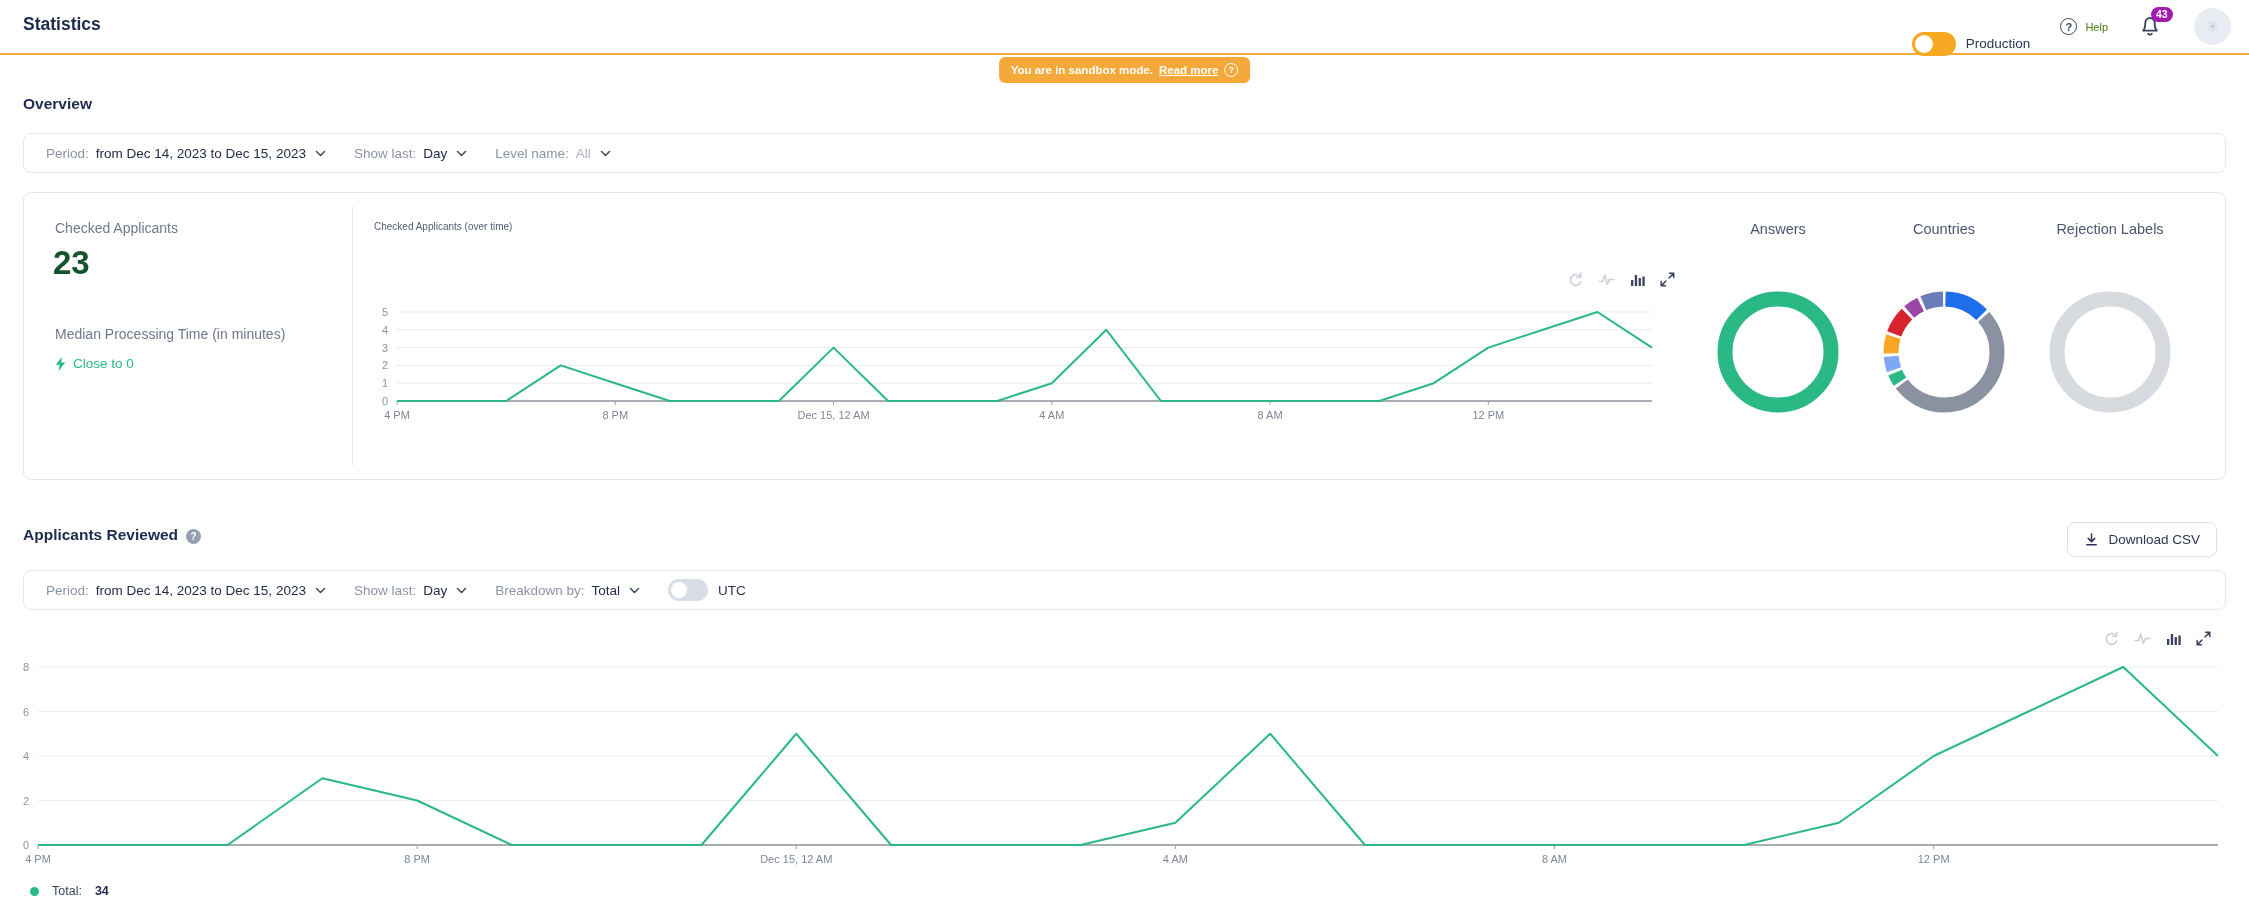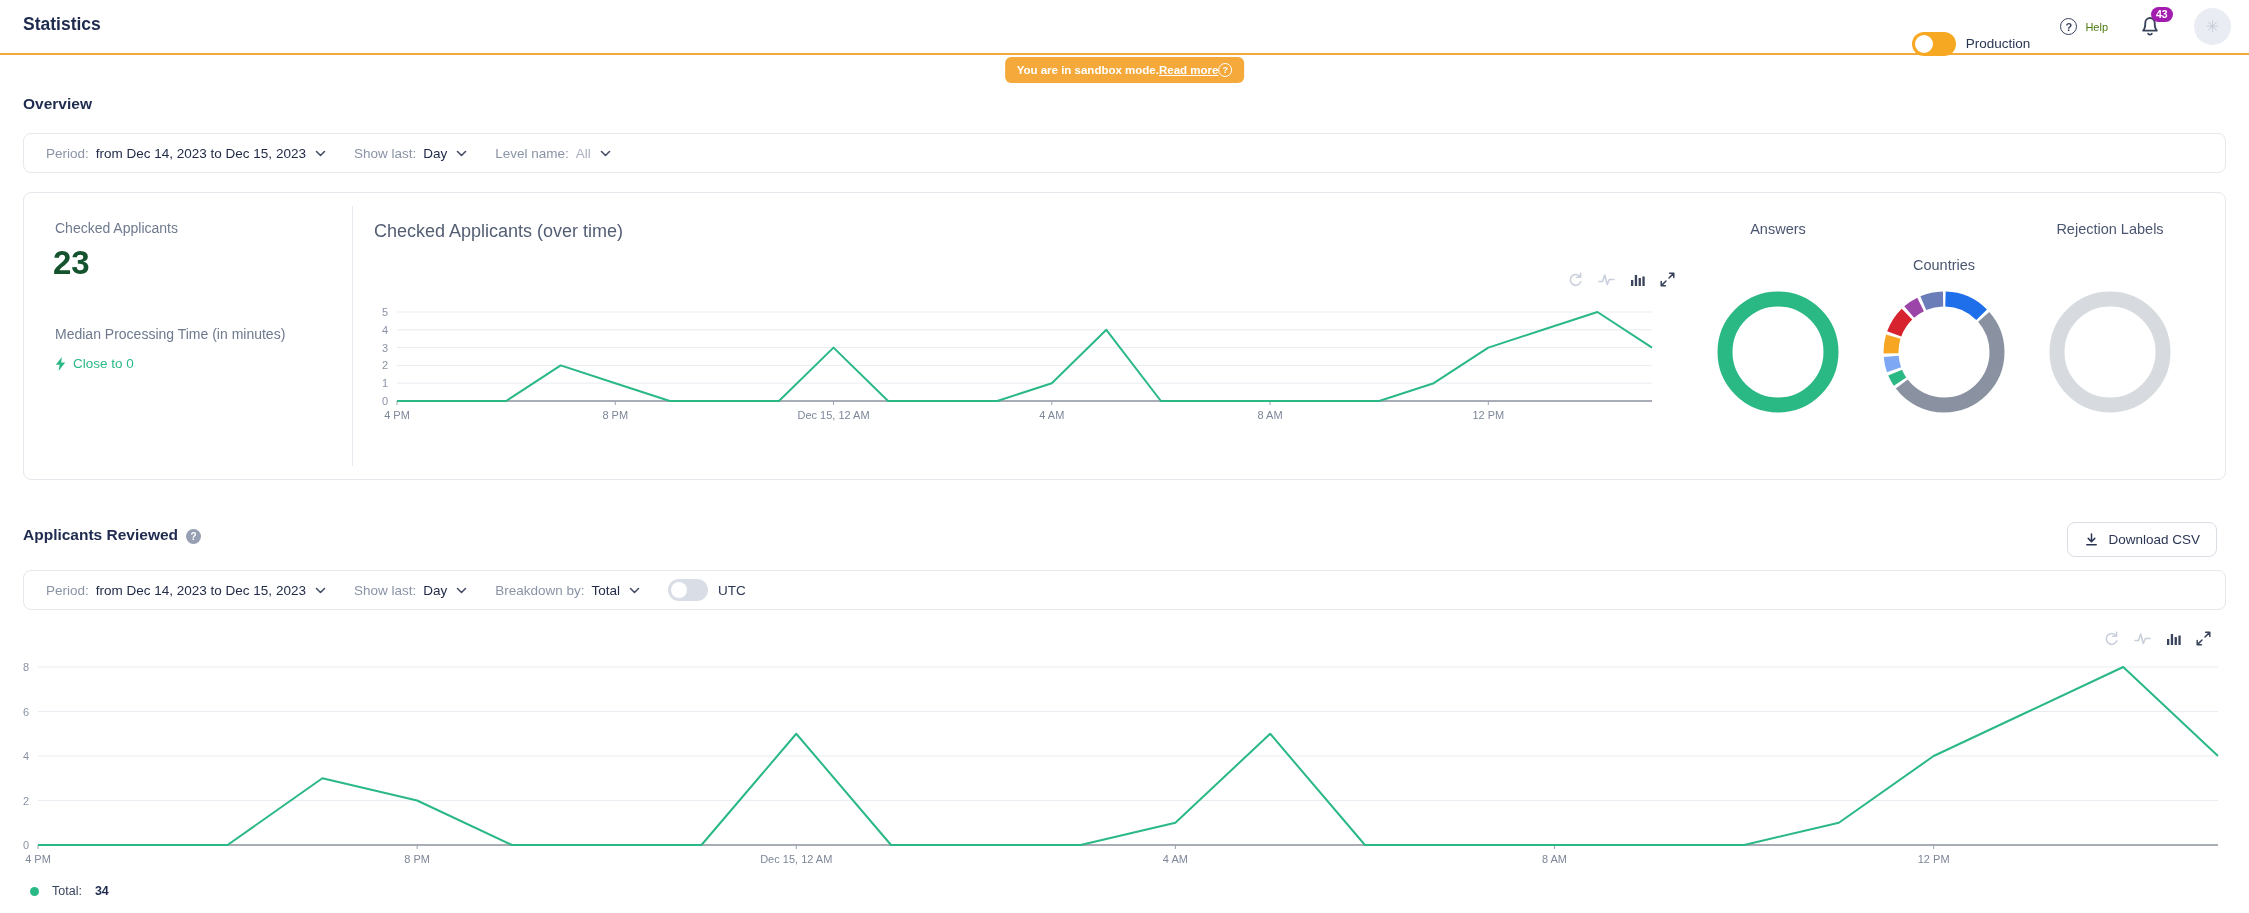--- a/index.html
+++ b/index.html
@@ -24,21 +24,21 @@
               font-size:11px; font-weight:bold; display:flex; align-items:center; justify-content:center; }
   .help-label { font-size:11px; color:#4d7c0f; }
   .bell-wrap { position:relative; width:26px; height:26px; cursor:pointer; }
   .badge { position:absolute; top:-7px; left:13px; background:#a21caf; color:#fff; font-size:10.5px; font-weight:bold;
            border-radius:9px; padding:1.5px 5px; line-height:1.2; }
   .avatar { width:37px; height:37px; border-radius:50%; background:#E9EDF3; display:flex; align-items:center;
             justify-content:center; color:#C4CCD9; font-size:16px; cursor:pointer; }
 
   
   .banner { position:absolute; left:50%; transform:translateX(-50%); top:57px; height:26px; background:#F5A93B;
-            border-radius:6px; color:#fff; display:flex; align-items:center; padding:4px 12px;
+            border-radius:6px; color:#fff; display:flex; align-items:center; gap:6px; padding:4px 12px;
             font-size:11.5px; font-weight:bold; }
   .banner .link { text-decoration:underline; cursor:pointer; }
   .banner .q-small { width:14px; height:14px; border:1.4px solid #fff; border-radius:50%; color:#fff;
                      font-size:9px; font-weight:bold; display:flex; align-items:center; justify-content:center; }
 
   
   .section-heading { position:absolute; font-size:15.5px; font-weight:bold; color:#1E2B4E; display:flex; align-items:flex-end; gap:8px; }
   .q-filled { width:15px; height:15px; background:#97A0B2; border-radius:50%; color:#fff; font-size:10px;
               font-weight:bold; display:flex; align-items:center; justify-content:center; }
 
@@ -53,21 +53,21 @@
   .chev { margin-left:2px; display:inline-flex; }
 
   
   .card { position:absolute; left:23px; top:192px; width:2203px; height:288px; background:#fff;
           border:1px solid #E5E8ED; border-radius:8px; }
   .stat-label { position:absolute; font-size:14px; color:#6E798E; }
   .stat-number { position:absolute; left:53px; top:244px; font-size:33px; font-weight:bold; color:#14532d; }
   .close-row { position:absolute; left:55px; top:356px; display:flex; align-items:center; gap:7px;
                color:#2AB885; font-size:13.5px; }
   .v-divider { position:absolute; left:352px; top:206px; width:1px; height:260px; background:#E8EAEF; }
-  .chart-title { position:absolute; font-size:18px; color:#535E74; }
+  .chart-title { position:absolute; font-size:10px; color:#535E74; }
   .toolbar { position:absolute; display:flex; align-items:center; gap:15px; }
   .tb-icon { cursor:pointer; display:inline-flex; }
 
   .donut-title { position:absolute; top:221px; width:160px; text-align:center; font-size:14.5px; color:#4A5570; }
   .donut { position:absolute; top:288px; width:128px; height:128px; }
 
   .chart-host { position:absolute; }
 
   
   .dl-btn { position:absolute; right:32px; top:522px; height:35px; padding:0 16px; background:#fff;
@@ -218,21 +218,21 @@
         <line x1="699.7826086956521" x2="699.7826086956521" y1="101" y2="105" stroke="#9AA3B1" stroke-width="1"></line>
         <text x="699.7826086956521" y="119" text-anchor="middle" fill="#7E8798" font-size="11" font-family="&quot;Liberation Sans&quot;, sans-serif">4 AM</text>
         <line x1="918.0434782608696" x2="918.0434782608696" y1="101" y2="105" stroke="#9AA3B1" stroke-width="1"></line>
         <text x="918.0434782608696" y="119" text-anchor="middle" fill="#7E8798" font-size="11" font-family="&quot;Liberation Sans&quot;, sans-serif">8 AM</text>
         <line x1="1136.304347826087" x2="1136.304347826087" y1="101" y2="105" stroke="#9AA3B1" stroke-width="1"></line>
         <text x="1136.304347826087" y="119" text-anchor="middle" fill="#7E8798" font-size="11" font-family="&quot;Liberation Sans&quot;, sans-serif">12 PM</text>
         <polyline points="45,101 99.56521739130434,101 154.1304347826087,101 208.69565217391303,65.4 263.2608695652174,83.2 317.82608695652175,101 372.39130434782606,101 426.95652173913044,101 481.5217391304348,47.6 536.0869565217391,101 590.6521739130435,101 645.2173913043479,101 699.7826086956521,83.2 754.3478260869565,29.799999999999997 808.9130434782609,101 863.4782608695652,101 918.0434782608696,101 972.6086956521739,101 1027.1739130434783,101 1081.7391304347825,83.2 1136.304347826087,47.6 1190.8695652173913,29.799999999999997 1245.4347826086957,12 1300,47.6" fill="none" stroke="#2AB885" stroke-width="2" stroke-linejoin="round"></polyline>
       </svg></div>
 
   <div class="donut-title" style="left:1698px;">Answers</div>
-  <div class="donut-title" style="left:1864px;margin-top:36px;">Countries</div>
+  <div class="donut-title" style="left:1864px;">Countries</div>
   <div class="donut-title" style="left:2030px;">Rejection Labels</div>
 
   <div class="donut" style="left:1714px;"><svg width="128" height="128" viewBox="0 0 128 128">
         <g transform="rotate(-90 64 64)">
           <circle cx="64" cy="64" r="53" fill="none" stroke="#2AB885" stroke-width="15" stroke-dasharray="333.0088212805181 0" stroke-dashoffset="0"></circle>
         </g>
       </svg></div>
   <div class="donut" style="left:1880px;"><svg width="128" height="128" viewBox="0 0 128 128">
         <g transform="rotate(-90 64 64)">
           <circle cx="64" cy="64" r="53" fill="none" stroke="#1F6FEB" stroke-width="15" stroke-dasharray="40.29114676646735 292.7176745140507" stroke-dashoffset="-1.5"></circle>

